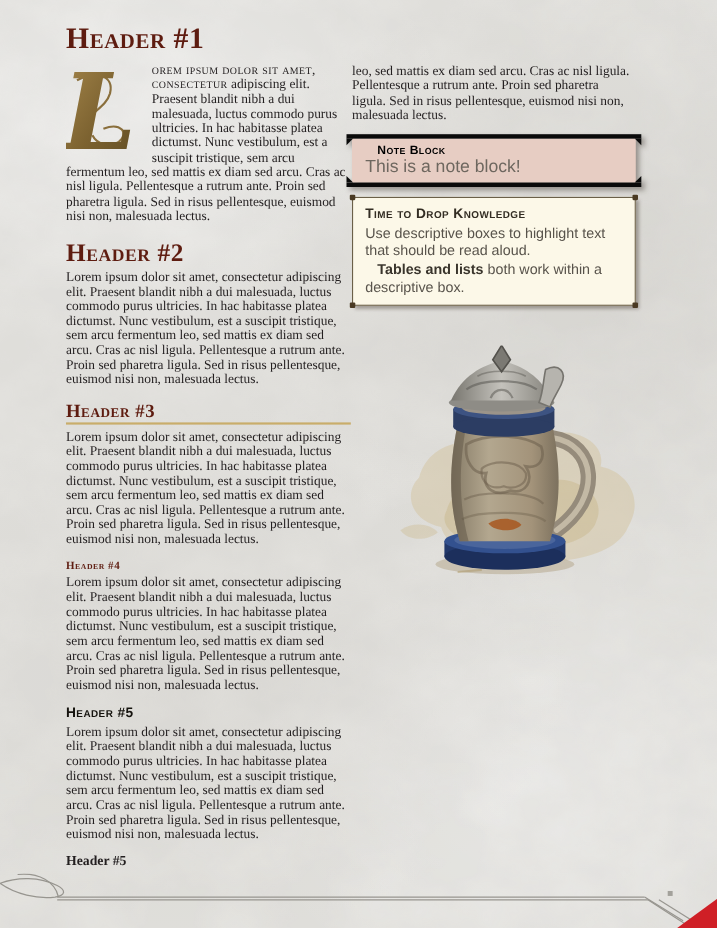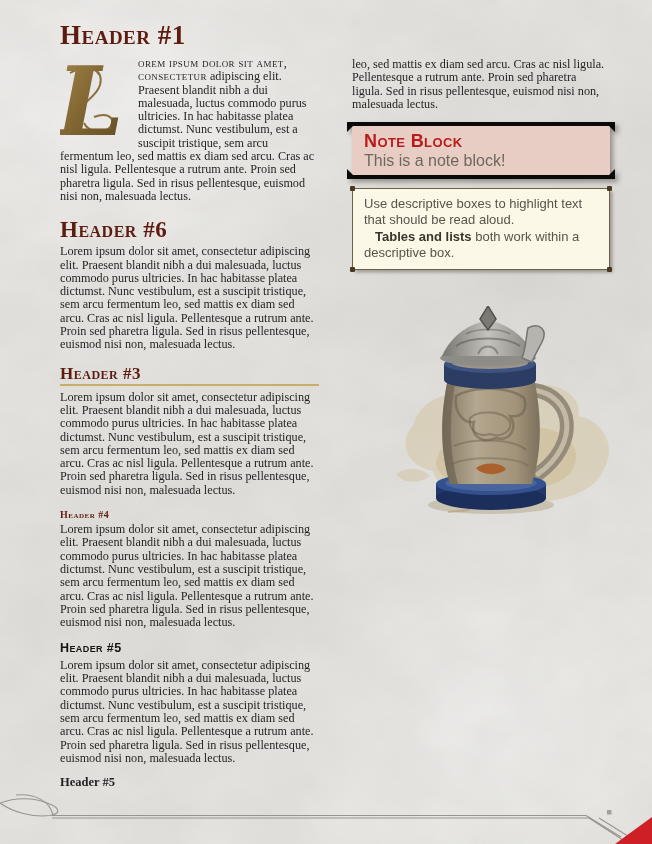--- a/index.html
+++ b/index.html
@@ -10,21 +10,21 @@
       radial-gradient(420px 300px at 18% 12%, rgba(255,255,255,.55), rgba(255,255,255,0) 70%),
       radial-gradient(500px 380px at 82% 30%, rgba(214,212,207,.55), rgba(214,212,207,0) 70%),
       radial-gradient(460px 340px at 30% 72%, rgba(219,217,212,.5), rgba(219,217,212,0) 70%),
       radial-gradient(380px 300px at 75% 85%, rgba(255,255,255,.4), rgba(255,255,255,0) 70%),
       #e9e8e4;
     font-family:"Liberation Serif", serif;color:#231f20;
   }
   .texture{position:absolute;left:0;top:0;z-index:0;pointer-events:none;}
   .col{position:absolute;z-index:2;}
   .col-left{left:60px;top:22px;width:259px;height:770px;overflow:hidden;}
-  .col-right{left:352px;top:58px;width:258px;height:750px;}
+  .col-right{left:320px;top:58px;width:258px;height:750px;}
 
   .hb-h1,.hb-h2,.hb-h3,.hb-h4{
     font-variant:small-caps;font-weight:bold;color:#5e1c10;
     font-family:"Liberation Serif", serif;letter-spacing:.5px;line-height:1;
   }
   .hb-h1{font-size:27px;margin:0 0 8px 0;}
   .hb-h2{font-size:23px;margin:15px 0 4px 0;}
   .hb-h3{font-size:17px;margin:13px 0 5px 0;border-bottom:2px solid #c9ad6a;padding-bottom:2px;}
   .hb-h4{font-size:10px;margin:13px 0 3px 0;}
   .hb-h5{font-family:"Liberation Sans", sans-serif;font-variant:small-caps;font-weight:bold;
@@ -38,21 +38,21 @@
 
   
   .note-wrap{position:relative;margin:11px 0 9px 0;filter:drop-shadow(3px 3px 2.5px rgba(60,52,44,.45));}
   .nbar{height:4px;background:#0a0a0a;margin:0 -5px;position:relative;}
   .nbar.top::before{content:"";position:absolute;left:0;top:4px;border-top:6px solid #0a0a0a;border-right:6px solid transparent;}
   .nbar.top::after{content:"";position:absolute;right:0;top:4px;border-top:6px solid #0a0a0a;border-left:6px solid transparent;}
   .nbar.bot::before{content:"";position:absolute;left:0;bottom:4px;border-bottom:6px solid #0a0a0a;border-right:6px solid transparent;}
   .nbar.bot::after{content:"";position:absolute;right:0;bottom:4px;border-bottom:6px solid #0a0a0a;border-left:6px solid transparent;}
   .note-body{background:#e7cdc3;padding:5px 12px 7px 12px;}
   .note-title{font-family:"Liberation Sans", sans-serif;font-variant:small-caps;font-weight:bold;
-              font-size:18px;color:#b91c1c;margin:0 0 1px 0;letter-spacing:.4px;}
+              font-size:11px;color:#000000;margin:0 0 1px 11px;letter-spacing:.4px;}
   .note-text{font-family:"Liberation Sans", sans-serif;font-size:16px;color:#6e675f;margin:0;line-height:15px;}
 
   
   .desc{position:relative;margin:8px 0 0 0;background:#fcf8e8;border:1px solid #6b6048;
         padding:7px 11px 9px 11px;box-shadow:2.5px 2.5px 3px rgba(70,60,50,.4);}
   .dot{position:absolute;width:5px;height:5px;background:#4a3a23;border-radius:1px;}
   .dot.tl{left:-3px;top:-3px;} .dot.tr{right:-3px;top:-3px;}
   .dot.bl{left:-3px;bottom:-3px;} .dot.br{right:-3px;bottom:-3px;}
   .desc-title{font-family:"Liberation Sans", sans-serif;font-variant:small-caps;font-weight:bold;
               font-size:12.5px;color:#332d23;margin:0 0 3px 0;letter-spacing:.4px;}
@@ -91,21 +91,21 @@
           </linearGradient>
         </defs>
         <path d="M10,14 C28,4 44,10 40,26 C36,40 18,44 14,60" fill="none" stroke="#8a6f3c" stroke-width="2"></path>
         <path d="M34,58 C50,52 58,62 48,70 C40,76 28,72 24,64" fill="none" stroke="#8a6f3c" stroke-width="2"></path>
         <text x="30" y="76" font-size="96" font-family="DejaVu Serif" font-style="italic" font-weight="bold" fill="url(#gcap)" text-anchor="middle">L</text>
       </svg>
       <span class="lead">orem ipsum dolor sit amet, consectetur</span>
       <span>adipiscing elit. Praesent blandit nibh a dui malesuada, luctus commodo purus ultricies. In hac habitasse platea dictumst. Nunc vestibulum, est a suscipit tristique, sem arcu fermentum leo, sed mattis ex diam sed arcu. Cras ac nisl ligula. Pellentesque a rutrum ante. Proin sed pharetra ligula. Sed in risus pellentesque, euismod nisi non, malesuada lectus.</span>
     </p>
 
-    <div class="hb-h2">Header #6</div>
+    <div class="hb-h2">Header #2</div>
     <p class="body">Lorem ipsum dolor sit amet, consectetur adipiscing elit. Praesent blandit nibh a dui malesuada, luctus commodo purus ultricies. In hac habitasse platea dictumst. Nunc vestibulum, est a suscipit tristique, sem arcu fermentum leo, sed mattis ex diam sed arcu. Cras ac nisl ligula. Pellentesque a rutrum ante. Proin sed pharetra ligula. Sed in risus pellentesque, euismod nisi non, malesuada lectus.</p>
 
     <div class="hb-h3">Header #3</div>
     <p class="body">Lorem ipsum dolor sit amet, consectetur adipiscing elit. Praesent blandit nibh a dui malesuada, luctus commodo purus ultricies. In hac habitasse platea dictumst. Nunc vestibulum, est a suscipit tristique, sem arcu fermentum leo, sed mattis ex diam sed arcu. Cras ac nisl ligula. Pellentesque a rutrum ante. Proin sed pharetra ligula. Sed in risus pellentesque, euismod nisi non, malesuada lectus.</p>
 
     <div class="hb-h4">Header #4</div>
     <p class="body">Lorem ipsum dolor sit amet, consectetur adipiscing elit. Praesent blandit nibh a dui malesuada, luctus commodo purus ultricies. In hac habitasse platea dictumst. Nunc vestibulum, est a suscipit tristique, sem arcu fermentum leo, sed mattis ex diam sed arcu. Cras ac nisl ligula. Pellentesque a rutrum ante. Proin sed pharetra ligula. Sed in risus pellentesque, euismod nisi non, malesuada lectus.</p>
 
     <div class="hb-h5">Header #5</div>
     <p class="body">Lorem ipsum dolor sit amet, consectetur adipiscing elit. Praesent blandit nibh a dui malesuada, luctus commodo purus ultricies. In hac habitasse platea dictumst. Nunc vestibulum, est a suscipit tristique, sem arcu fermentum leo, sed mattis ex diam sed arcu. Cras ac nisl ligula. Pellentesque a rutrum ante. Proin sed pharetra ligula. Sed in risus pellentesque, euismod nisi non, malesuada lectus.</p>
@@ -125,20 +125,21 @@
         <p class="note-text">This is a note block!</p>
       </div>
       <div class="nbar bot"></div>
     </div>
 
     <div class="desc">
       <span class="dot tl"></span>
       <span class="dot tr"></span>
       <span class="dot bl"></span>
       <span class="dot br"></span>
+      <div class="desc-title">Time to Drop Knowledge</div>
       <p>Use descriptive boxes to highlight text that should be read aloud.</p>
       <p class="indent"><b>Tables and lists</b><span> both work within a descriptive box.</span></p>
     </div>
 
     <div class="stein-wrap">
       <svg width="240" height="215" viewBox="0 0 240 215">
         <defs>
           <linearGradient id="gbody" x1="0" y1="0" x2="1" y2="0">
             <stop offset="0" stop-color="#857a66"></stop>
             <stop offset="0.35" stop-color="#b3a78f"></stop>

